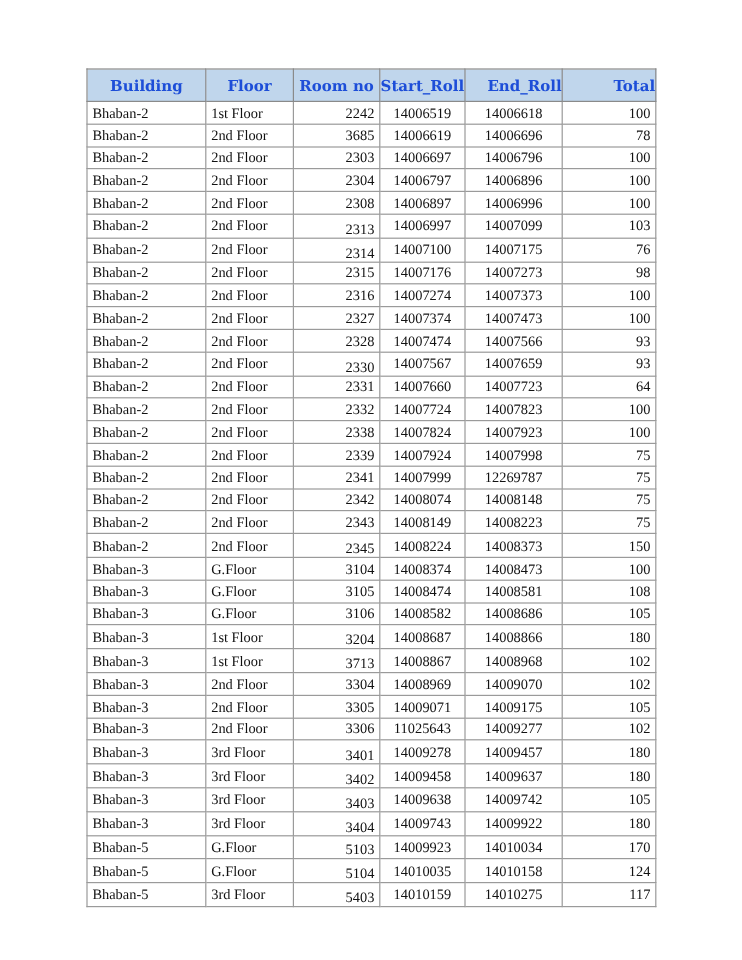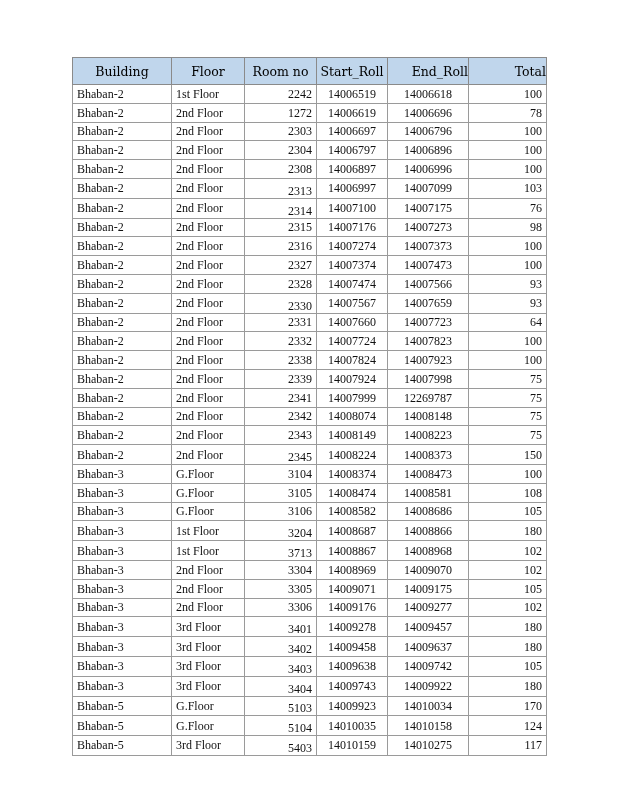--- a/index.html
+++ b/index.html
@@ -29,23 +29,23 @@
     table.rooms col.c-start { width: 71px; }
     table.rooms col.c-end { width: 81px; }
     table.rooms col.c-total { width: 78px; }
 
     table.rooms th {
       background: #c0d6ec;
       border: 1px solid #8a8a8a;
       height: 26px;
       padding: 0;
       font-family: "DejaVu Serif", serif;
-      font-weight: normal;
+      font-weight: bold;
       font-size: 12.5px;
-      color: #000000;
+      color: #1d4ed8;
       text-align: center;
       vertical-align: middle;
     }
     table.rooms th.left { text-align: right; padding-left: 8px; }
     table.rooms td {
       border: 1px solid #9a9a9a;
       height: 17.8px;
       padding: 0 4px;
       font-size: 12px;
       line-height: 12px;
@@ -85,21 +85,21 @@
         <td class="left">Bhaban-2</td>
         <td class="left">1st Floor</td>
         <td class="room">2242</td>
         <td class="num">14006519</td>
         <td class="num">14006618</td>
         <td class="total">100</td>
       </tr>
       <tr>
         <td class="left">Bhaban-2</td>
         <td class="left">2nd Floor</td>
-        <td class="room">1272</td>
+        <td class="room">3685</td>
         <td class="num">14006619</td>
         <td class="num">14006696</td>
         <td class="total">78</td>
       </tr>
       <tr>
         <td class="left">Bhaban-2</td>
         <td class="left">2nd Floor</td>
         <td class="room">2303</td>
         <td class="num">14006697</td>
         <td class="num">14006796</td>
@@ -294,21 +294,21 @@
         <td class="left">2nd Floor</td>
         <td class="room">3305</td>
         <td class="num">14009071</td>
         <td class="num">14009175</td>
         <td class="total">105</td>
       </tr>
       <tr>
         <td class="left">Bhaban-3</td>
         <td class="left">2nd Floor</td>
         <td class="room">3306</td>
-        <td class="num">14009176</td>
+        <td class="num">11025643</td>
         <td class="num">14009277</td>
         <td class="total">102</td>
       </tr>
       <tr>
         <td class="left">Bhaban-3</td>
         <td class="left">3rd Floor</td>
         <td class="room low">3401</td>
         <td class="num">14009278</td>
         <td class="num">14009457</td>
         <td class="total">180</td>

